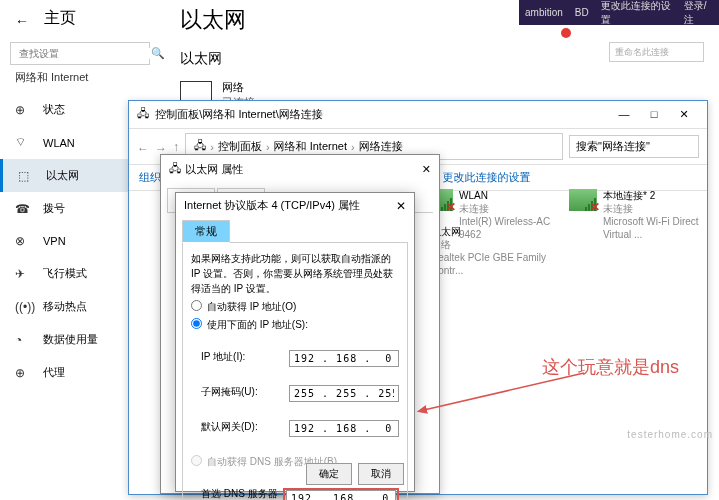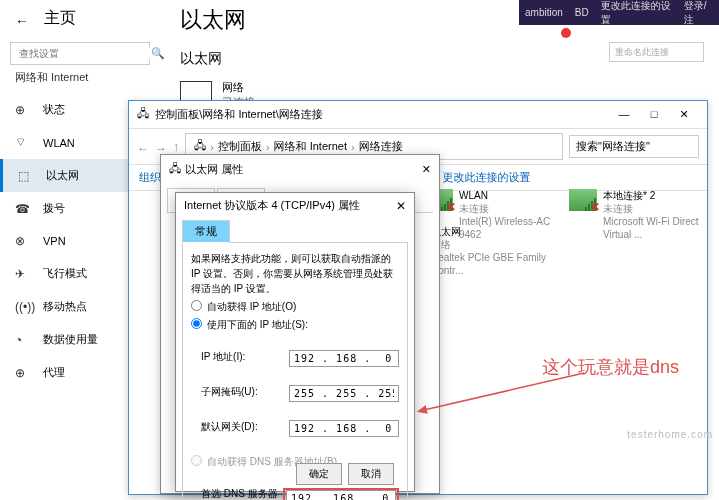--- a/index.html
+++ b/index.html
@@ -72,21 +72,21 @@
 .ipv4-body{border:1px solid #ccc;margin:0 6px 6px 6px;padding:8px;position:relative;top:-1px;font-size:10px}
 .ipv4-desc{line-height:1.5;margin-bottom:4px}
 .radio-row{display:flex;align-items:flex-start;margin:4px 0;gap:5px}
 .radio-row input{width:11px;height:11px}
 .ip-grid{margin:4px 0 8px 10px}
 .ip-row{display:flex;align-items:flex-start;margin:18px 0}
 .ip-row label{flex:1}
 .ip-input{width:110px;border:1px solid #999;padding:2px 4px;font-family:monospace;font-size:10px;text-align:center;letter-spacing:1px}
 .dns-box{border:2px solid #d9534f;padding:0 1px;margin:1px 0}
 .btn{border:1px solid #999;background:#efefef;padding:3px 12px;font-size:10px}
-.dlg-btns{position:absolute;bottom:6px;right:20px;display:flex;gap:6px}
+.dlg-btns{position:absolute;bottom:6px;right:10px;display:flex;gap:6px}
 
 
 .annotation{position:absolute;right:40px;top:355px;color:#d9534f;font-size:18px;z-index:20}
 .arrow-svg{position:absolute;right:125px;top:365px;z-index:20}
 .watermark{position:absolute;right:6px;bottom:60px;color:#bbb;font-size:10px;transform:rotate(0deg);letter-spacing:1px}
 </style>
 </head>
 <body>
 
 <div class="bg-settings">

